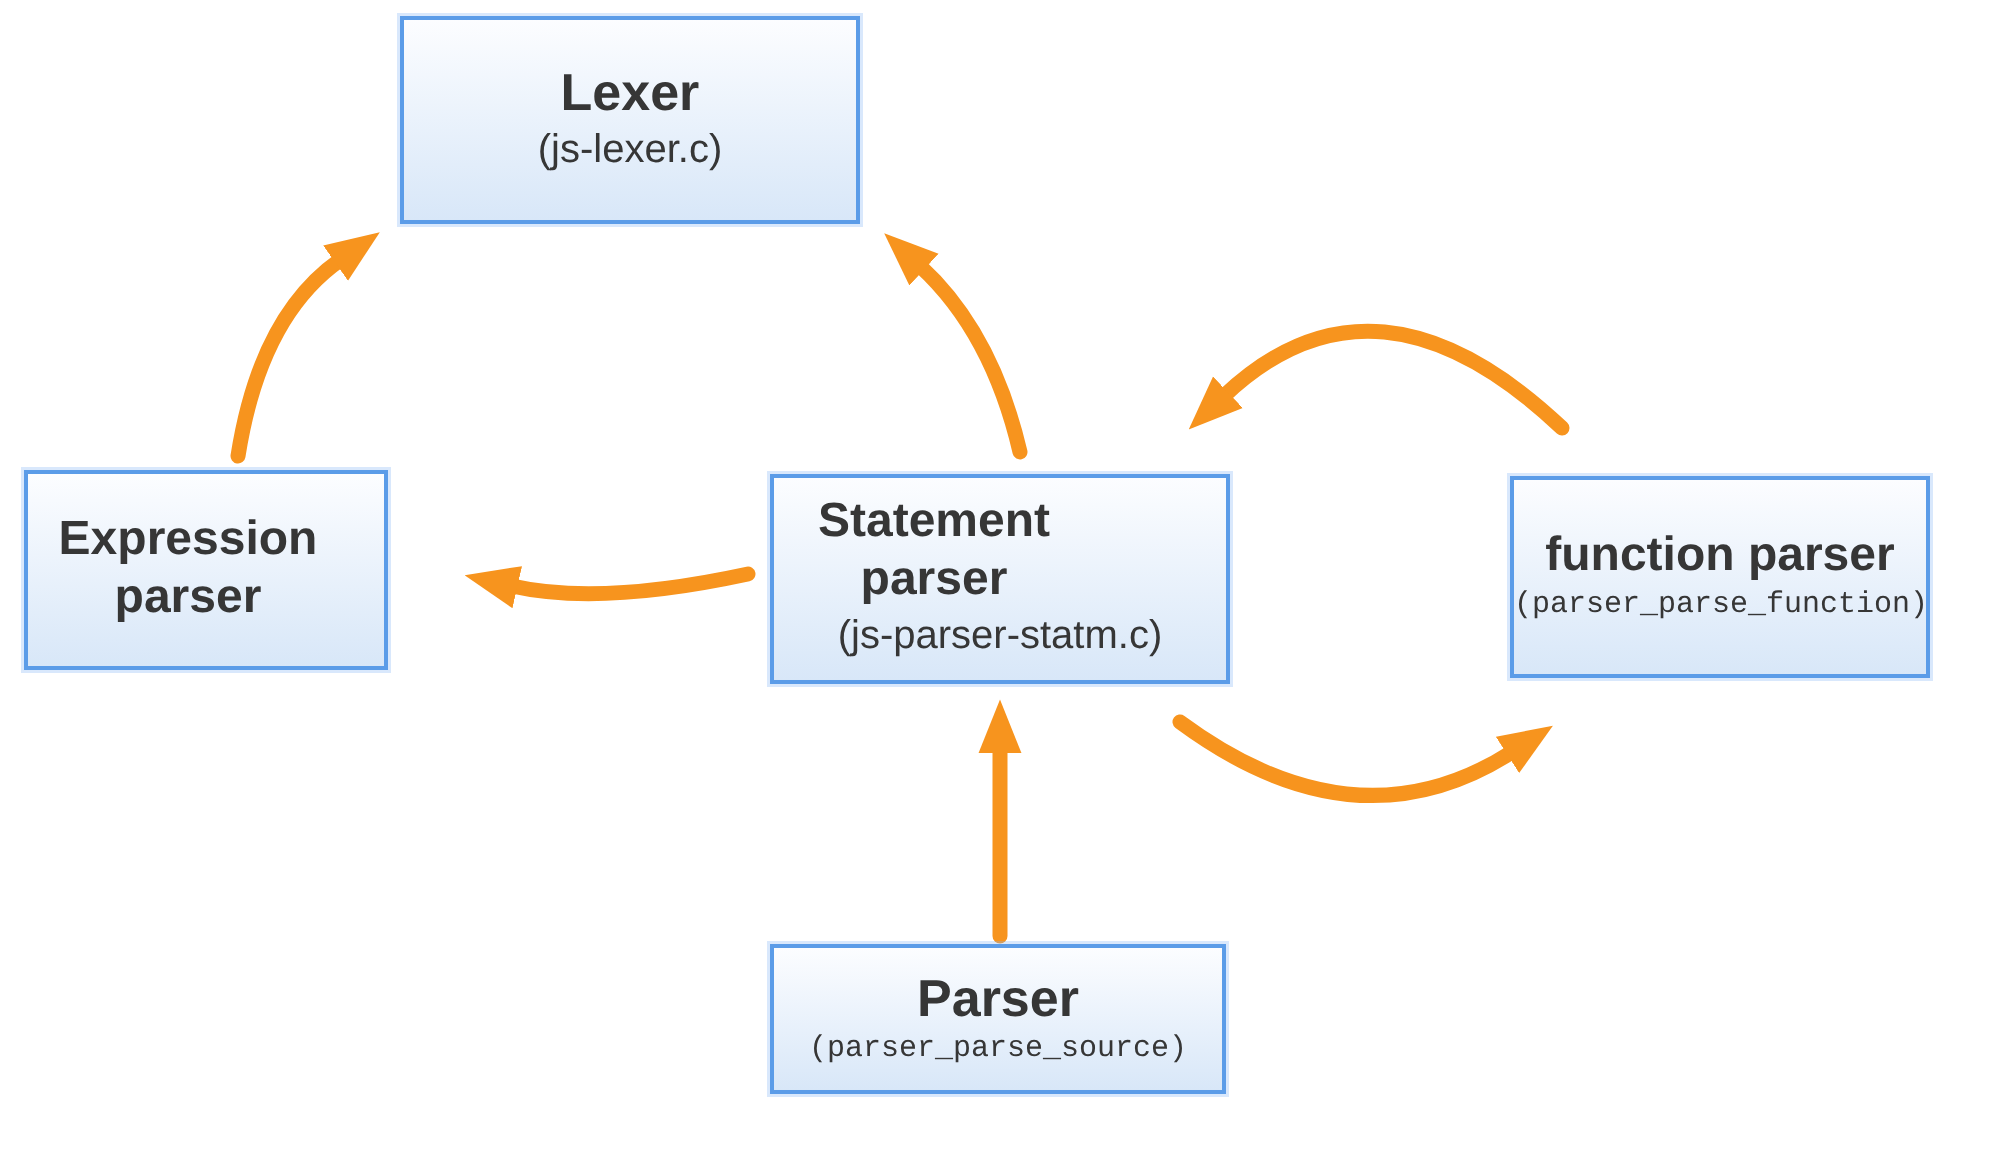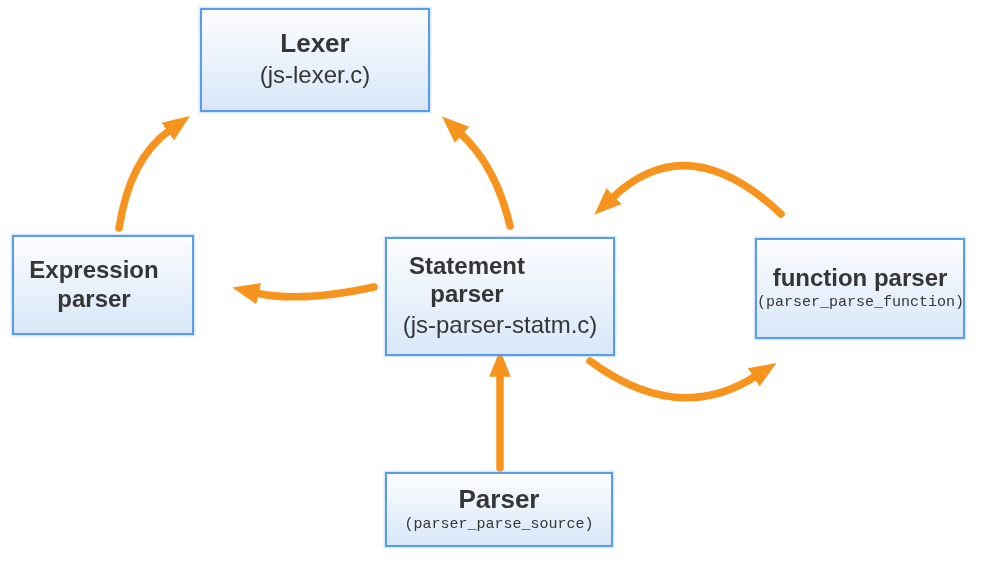--- a/index.html
+++ b/index.html
@@ -37,26 +37,26 @@
     border: 2px solid var(--box-border);
     background: linear-gradient(to bottom, var(--box-fill-top), var(--box-fill-bottom));
     box-shadow: 0 0 0 1.5px rgba(130,180,245,0.30);
     display: flex;
     flex-direction: column;
     justify-content: center;
     text-align: center;
     color: var(--text);
   }
   .node .title   { font-weight: bold; font-size: 24px; line-height: 1.2; }
-  .node .subtitle{ font-size: 24px; line-height: 1.35; }
+  .node .subtitle{ font-size: 20px; line-height: 1.35; }
   .title.narrow  { max-width: 160px; }
 
   .node.lexer      { left: 200px; top: 8px;   width: 230px; height: 104px; }
   .node.expression { left: 12px;  top: 235px; width: 182px; height: 100px; }
-  .node.statement  { left: 385px; top: 237px; width: 230px; height: 119px; }
+  .node.statement  { left: 385px; top: 237px; width: 230px; height: 105px; }
   .node.function   { left: 755px; top: 238px; width: 210px; height: 101px; }
   .node.parser     { left: 385px; top: 472px; width: 228px; height: 75px; }
 
   .node.lexer .title, .node.parser .title { font-size: 26px; }
   .node.function .subtitle, .node.parser .subtitle { font-size: 15px; font-family: Liberation Mono, monospace; }
 </style>
 </head>
 <body>
 
 <div class="canvas">

